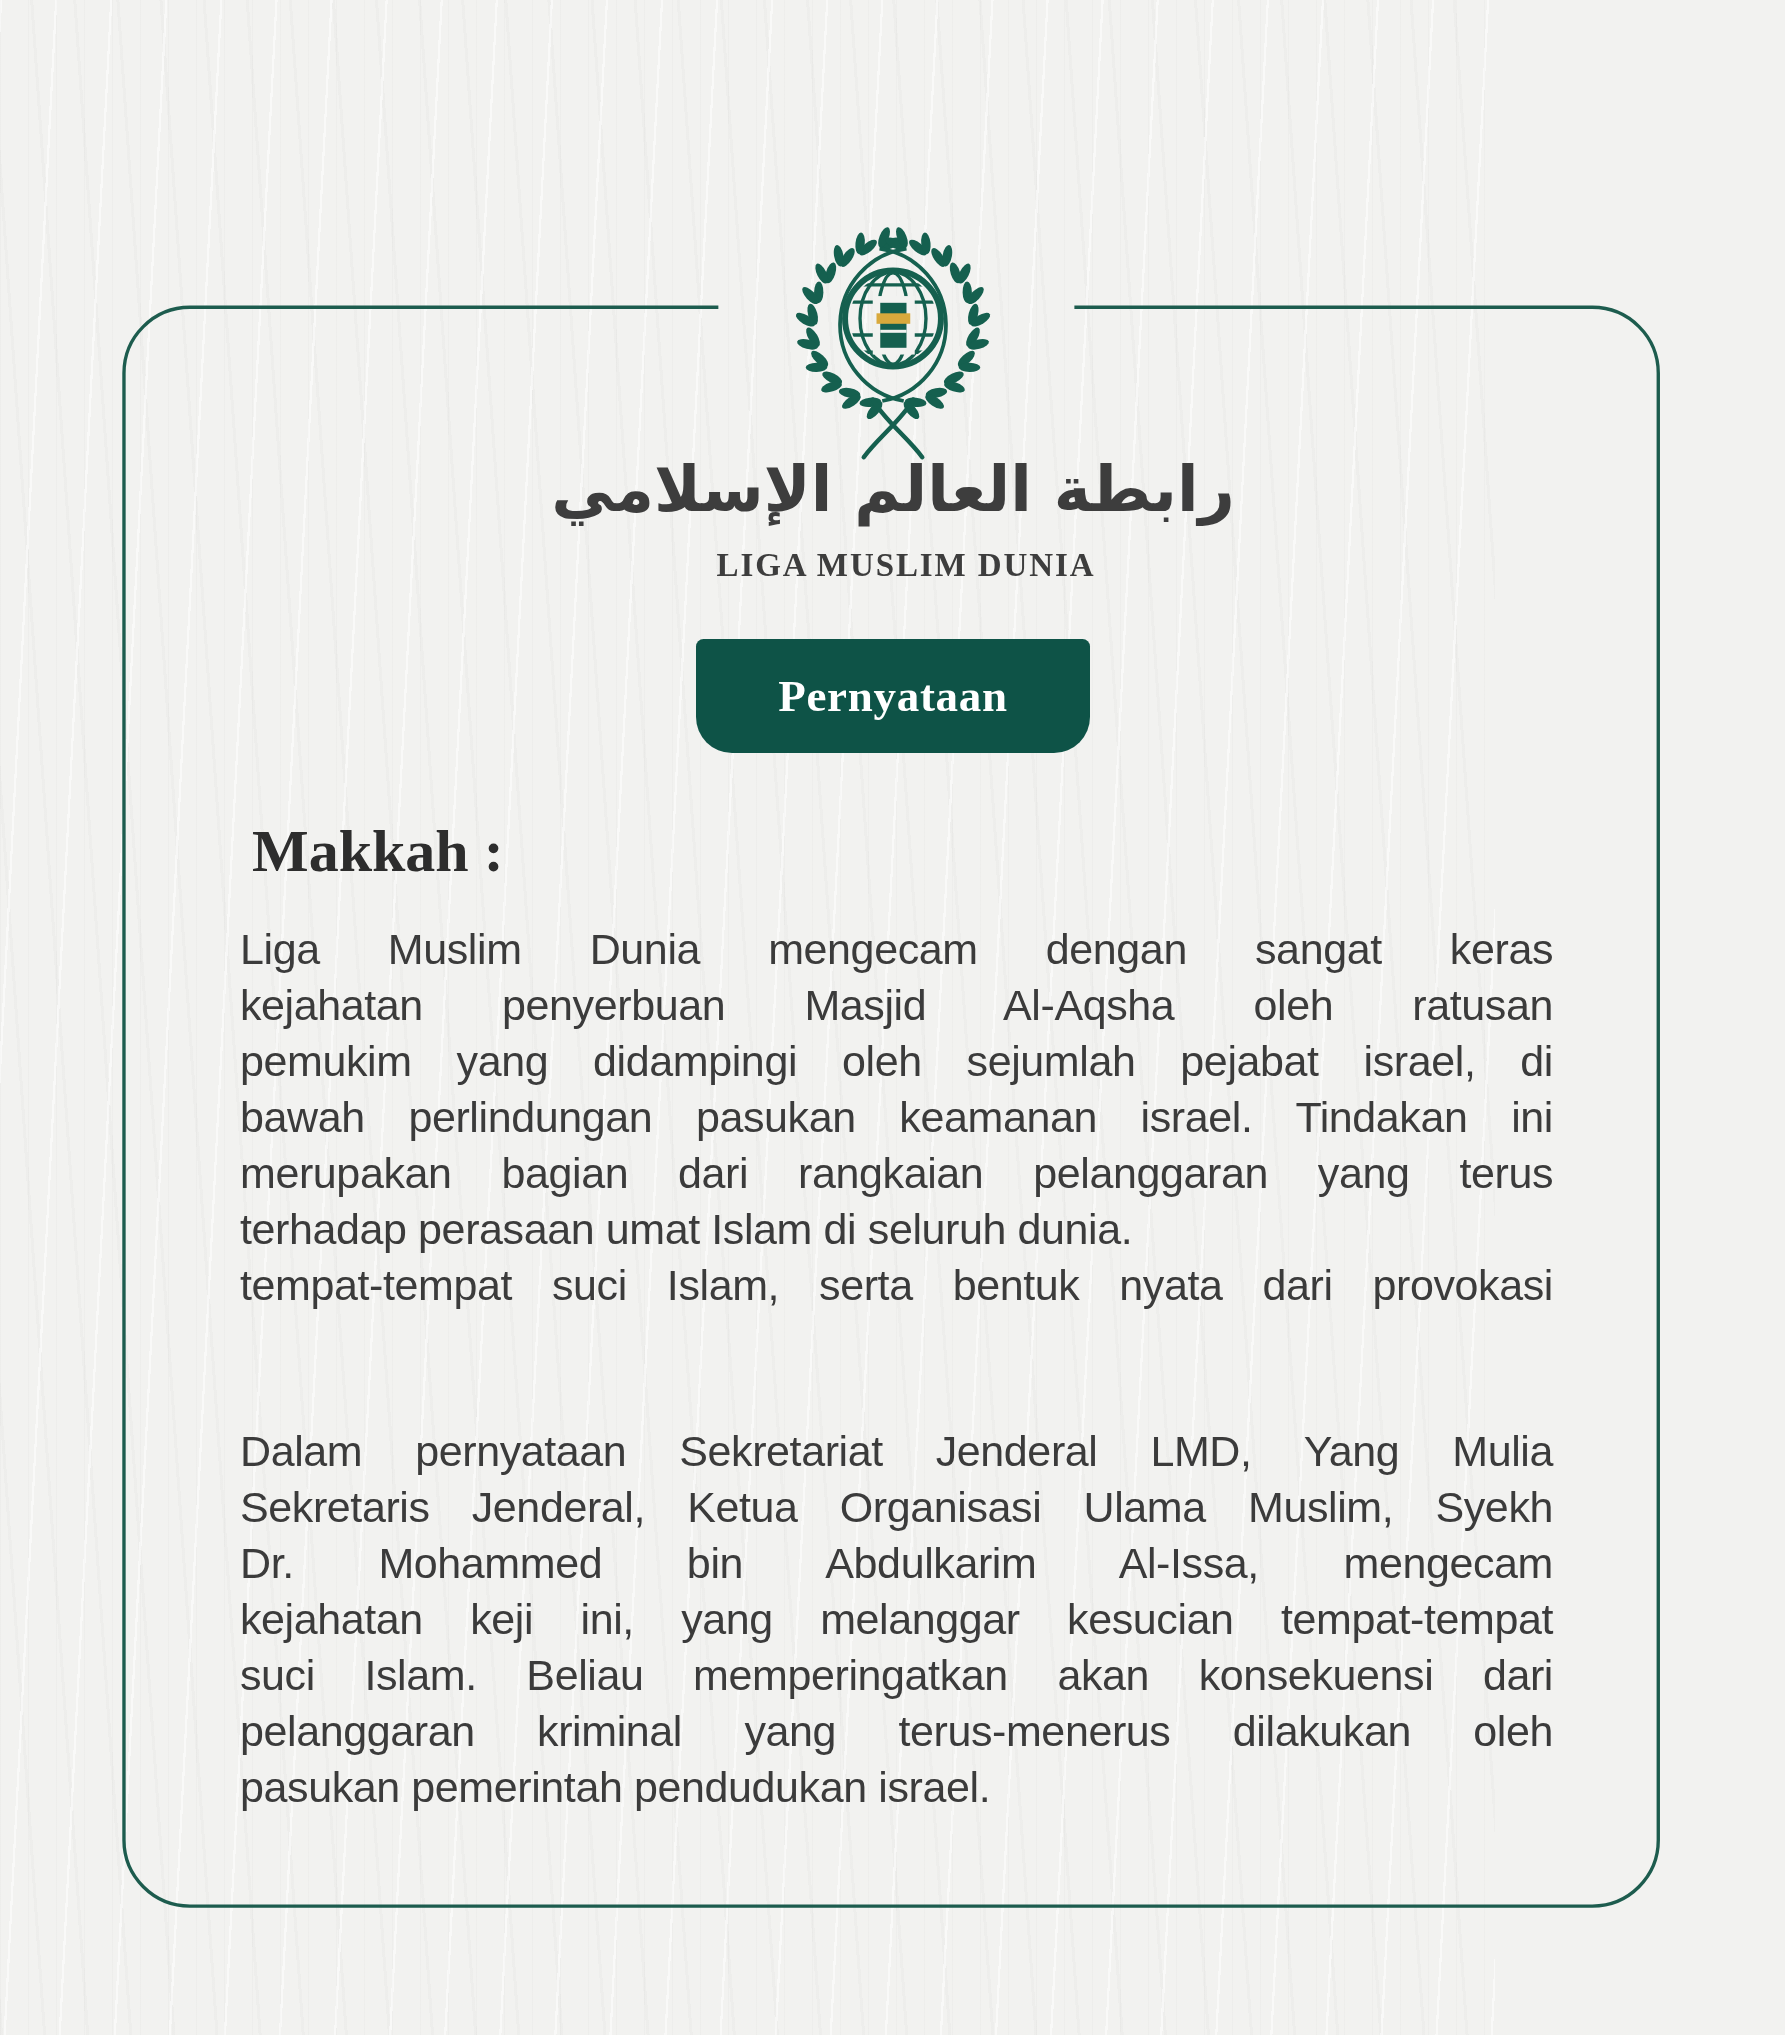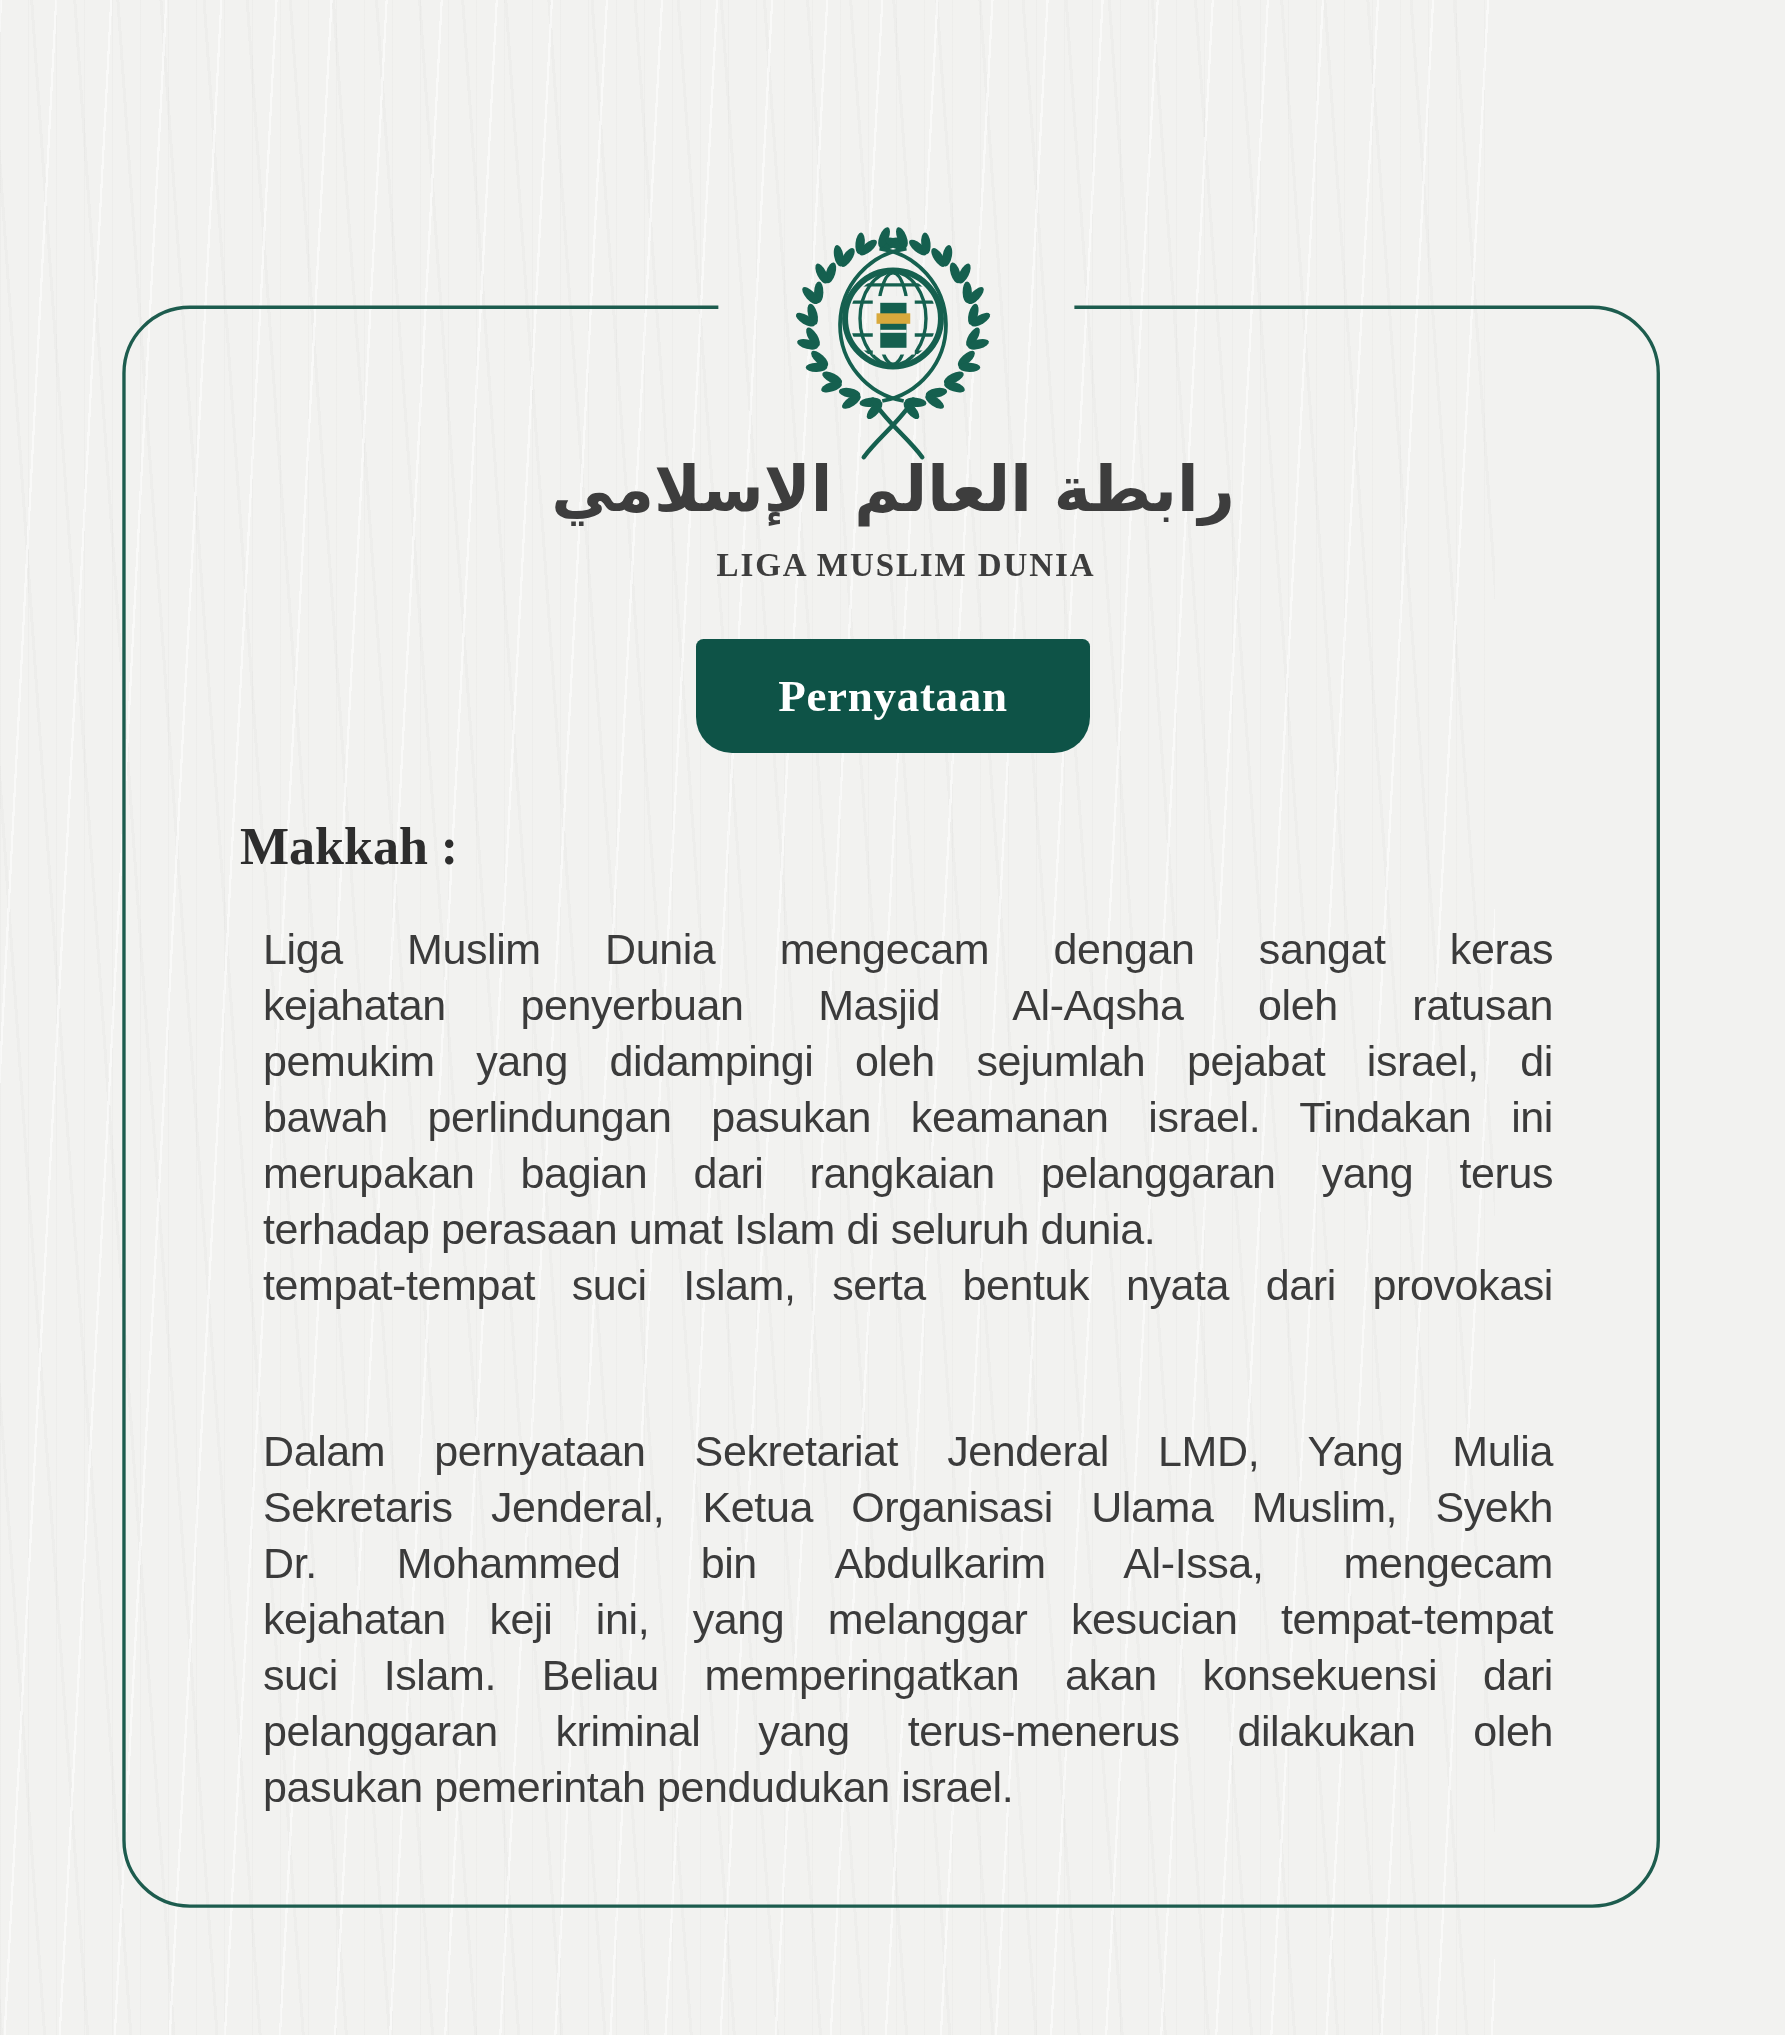--- a/index.html
+++ b/index.html
@@ -39,27 +39,27 @@
     font-size:63px;color:var(--wordmark);white-space:nowrap;}
   .orgname{position:absolute;left:13px;top:546px;width:1786px;height:39px;line-height:39px;
     text-align:center;font-family:"Liberation Serif",serif;font-weight:bold;font-size:33px;
     letter-spacing:1.9px;color:var(--wordmark);}
   .badge{position:absolute;left:696px;top:611px;width:394px;height:114px;
     background:var(--badge);border-radius:7.5px 7.5px 36px 36px;
     display:flex;align-items:center;justify-content:center;margin-top:28px;}
   .badge span{font-family:"Liberation Serif",serif;font-weight:bold;font-size:45px;
     color:var(--btext);letter-spacing:0.7px;}
 
-  .loc{position:absolute;left:240px;top:817px;margin:0;font-family:"Liberation Serif",serif;
-    font-weight:bold;font-size:52px;color:var(--head);}
+  .loc{position:absolute;left:252px;top:817px;margin:0;font-family:"Liberation Serif",serif;
+    font-weight:bold;font-size:60px;color:var(--head);}
   .para{position:absolute;left:240px;width:1313px;color:var(--text);}
   .p1{top:921px;}
   .p2{top:1423px;}
   .ln{height:56px;line-height:56px;font-size:43px;letter-spacing:-0.4px;
-    text-align:justify;text-align-last:justify;white-space:nowrap;margin-left:23px;}
+    text-align:justify;text-align-last:justify;white-space:nowrap;}
   .ln.last{text-align-last:left;}
 </style>
 </head>
 <body>
 
 <div class="page">
 
   <svg class="art" viewBox="0 0 2382 2715">
     <defs>
       <clipPath id="gclip">

